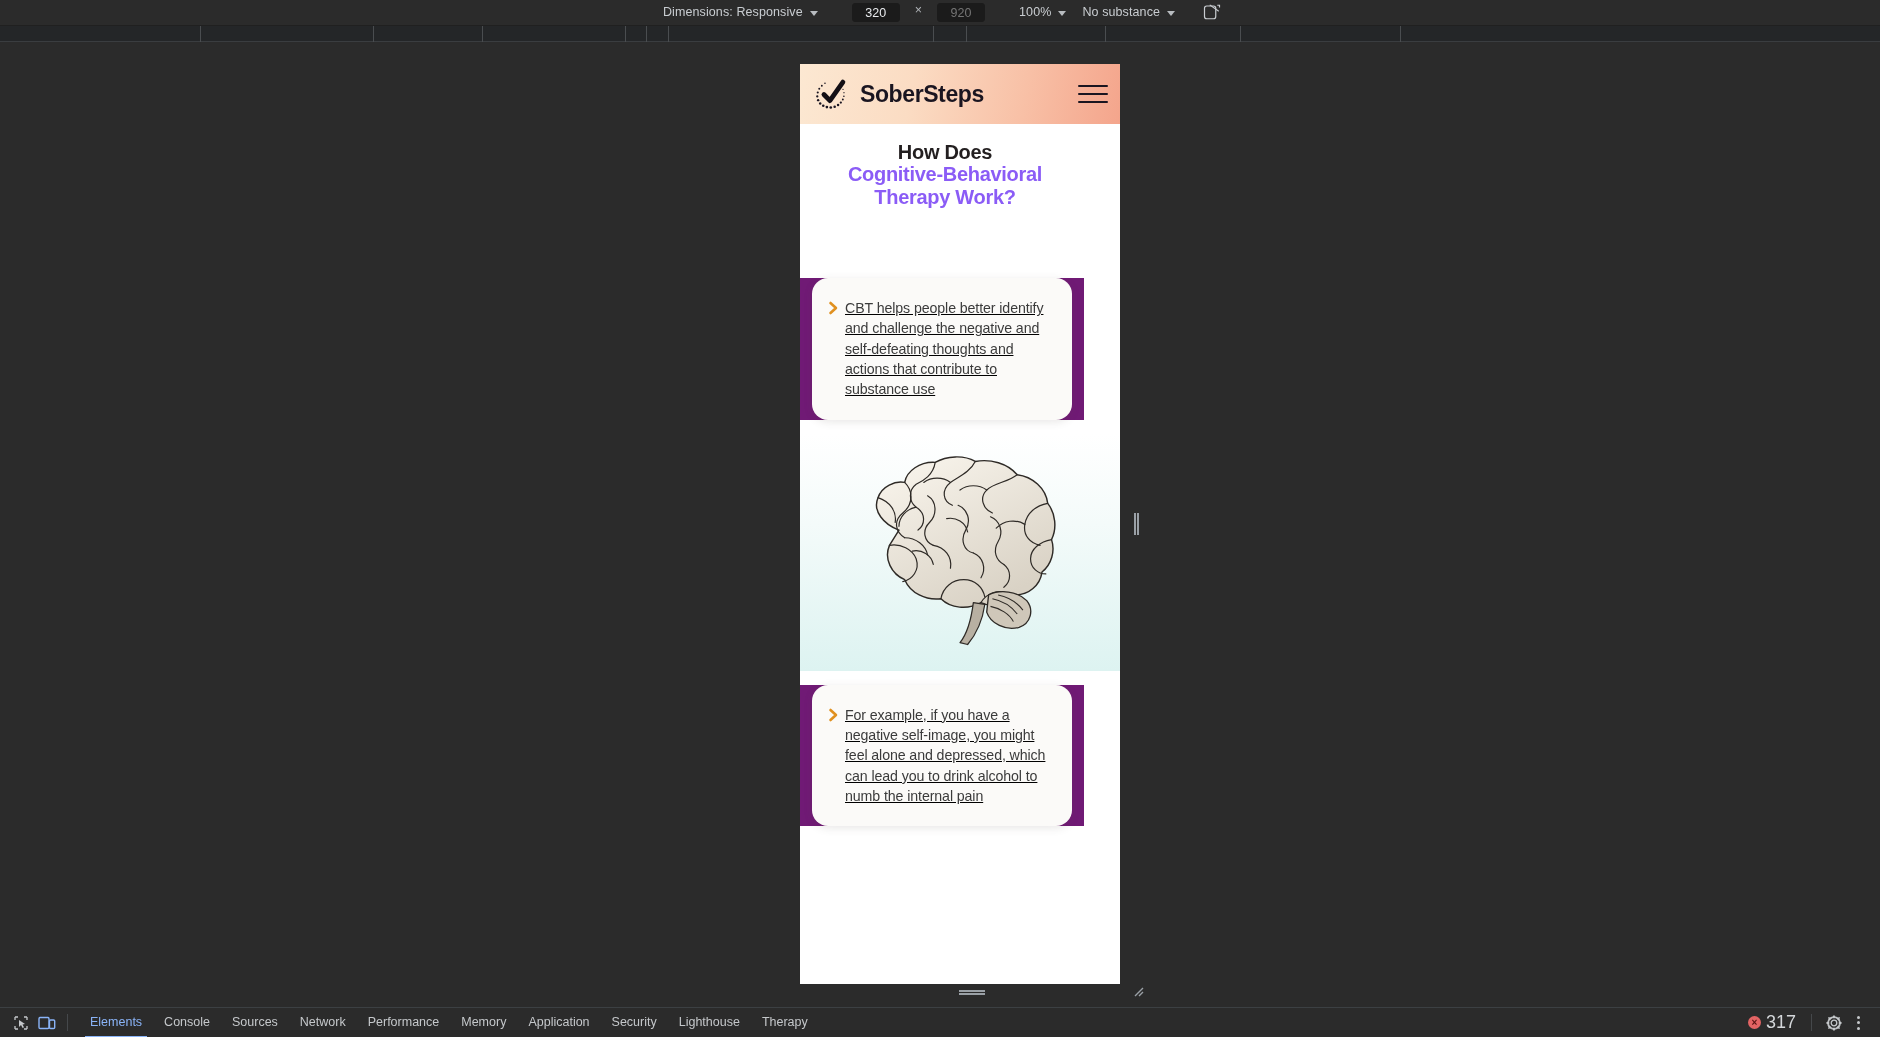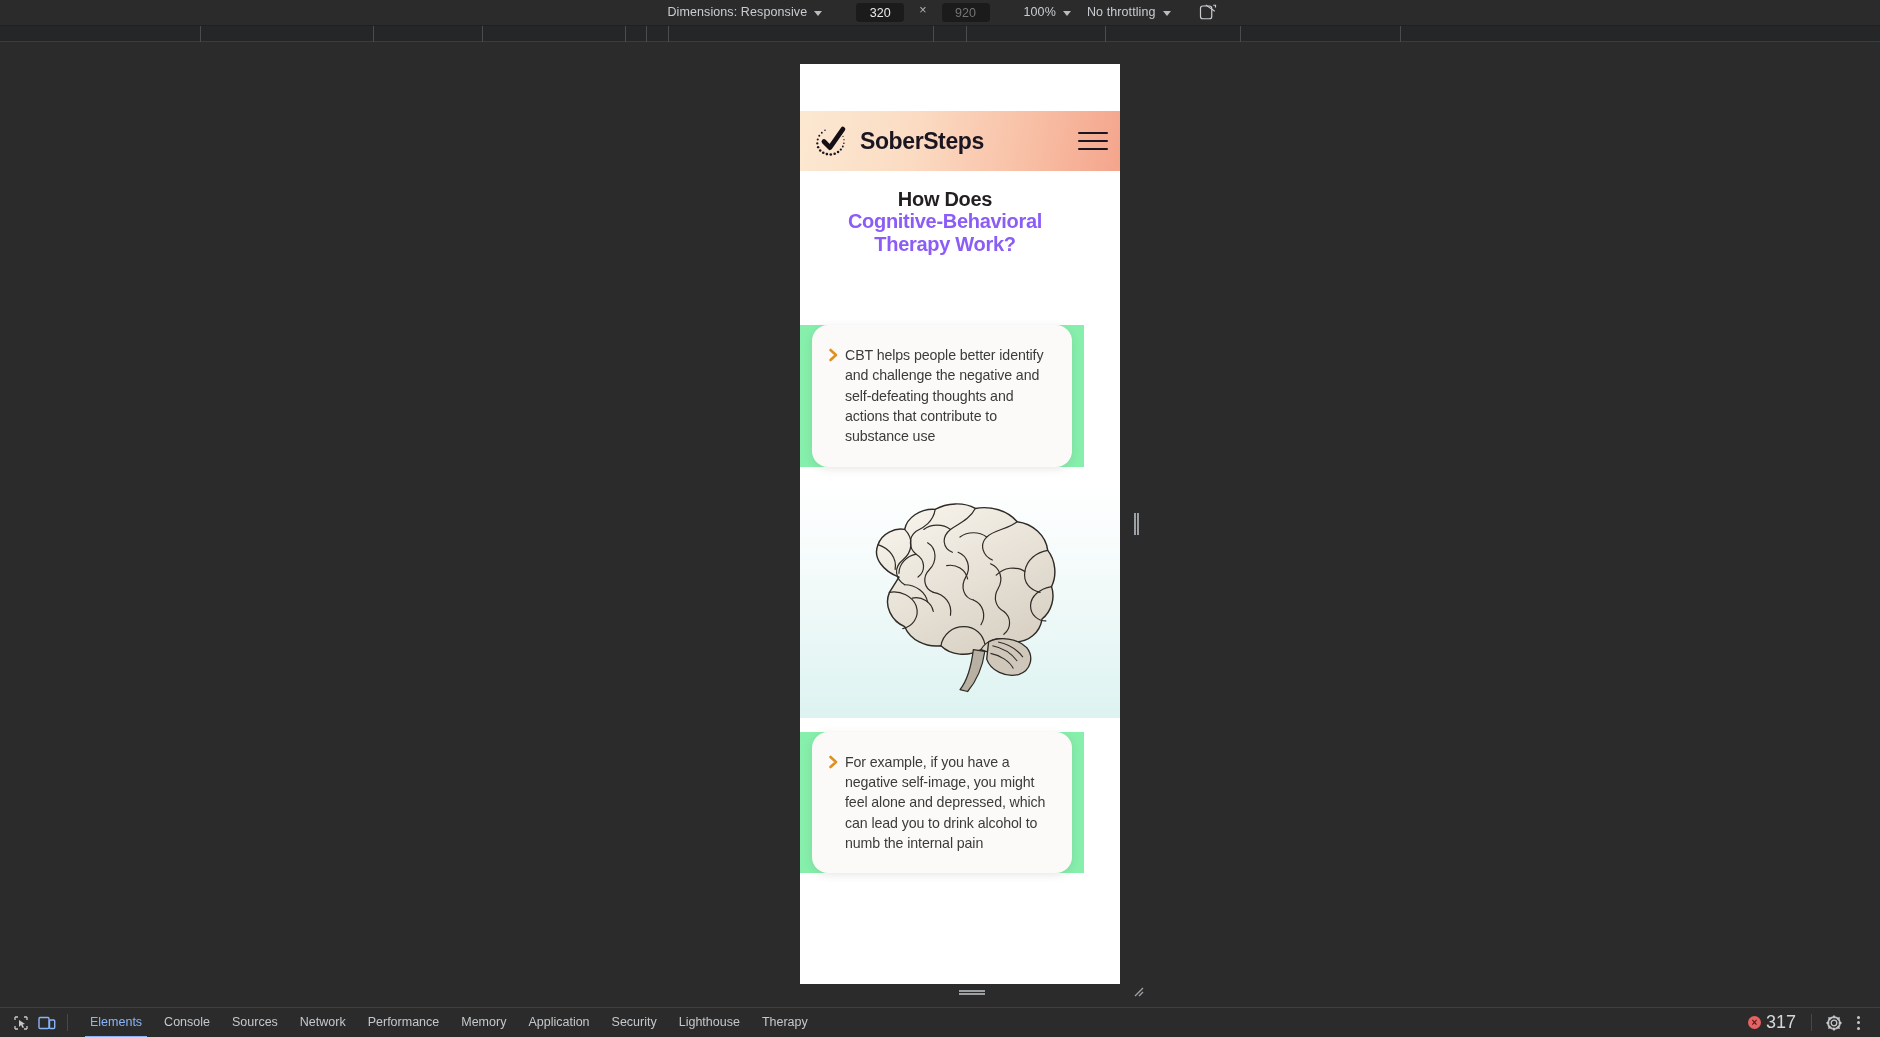--- a/index.html
+++ b/index.html
@@ -60,21 +60,21 @@
     background: #2b2b2b;
   }
 
   
   .viewport {
     position: absolute; left: 800px; top: 22px;
     width: 320px; height: 920px;
     background: #ffffff;
     overflow: hidden;
   }
-  .page { width: 284px; margin-top: 47px; }
+  .page { width: 284px; }
 
   
   .site-header {
     height: 60px; width: 320px;
     background: linear-gradient(100deg, #fce8d2 0%, #fbdcc3 35%, #f8c0a6 70%, #f4a58c 100%);
     display: flex; align-items: center; padding: 0 12px 0 13px;
   }
   .logo-mark { width: 38px; height: 38px; flex: 0 0 38px; }
   .brand-name {
     font-size: 23px; font-weight: 700; color: #1a1520;
@@ -90,21 +90,21 @@
   
   .hero {
     background: #ffffff; padding: 17px 12px 0 18px; text-align: center;
   }
   .hero h1 { font-size: 20px; line-height: 1.12; letter-spacing: -.3px; font-weight: 700; }
   .hero .line-dark { color: #231f20; display: block; }
   .hero .line-accent { color: #8b5cf6; display: block; }
   .hero-spacer { height: 70px; background: #ffffff; }
 
   
-  .card-wrap { padding: 0 12px; background: #86efac; }
+  .card-wrap { padding: 0 12px; background: #701a75; text-decoration: underline; }
   .info-card {
     background: #fbfaf8;
     border-radius: 16px;
     box-shadow: 0 2px 9px rgba(80,70,60,.13);
     display: flex; align-items: flex-start;
     padding: 20px 14px 20px 11px;
   }
   .chev { flex: 0 0 22px; margin-top: 2px; display:flex; justify-content:center;}
   .card-text {
     font-size: 14.2px; line-height: 1.43; color: #3b3b3b; letter-spacing: -.1px;
@@ -184,21 +184,21 @@
     <div class="sep-space"></div>
     <input class="dim-input" value="320" style="">
     <span class="dim-x">×</span>
     <input class="dim-input placeholder" placeholder="920" style="">
     <div class="sep-space"></div>
     <div class="dt-label">
       <span>100%</span>
       <i class="caret"></i>
     </div>
     <div class="dt-label">
-      <span>No throttling</span>
+      <span>No substance</span>
       <i class="caret"></i>
     </div>
     <svg class="rotate-icon" viewBox="0 0 24 24">
       <path d="M5 4 h9 a3 3 0 0 1 3 3 v11 a3 3 0 0 1 -3 3 h-9 a3 3 0 0 1 -3 -3 v-11 a3 3 0 0 1 3 -3 z" fill="none" stroke="#c9cdd1" stroke-width="1.6"></path>
       <path d="M9 2.5 l12 8.5" stroke="#c9cdd1" stroke-width="1.6" fill="none"></path>
       <path d="M19 3 h3 v3" fill="none" stroke="#c9cdd1" stroke-width="1.6"></path>
     </svg>
   </div>
 </div>
 

